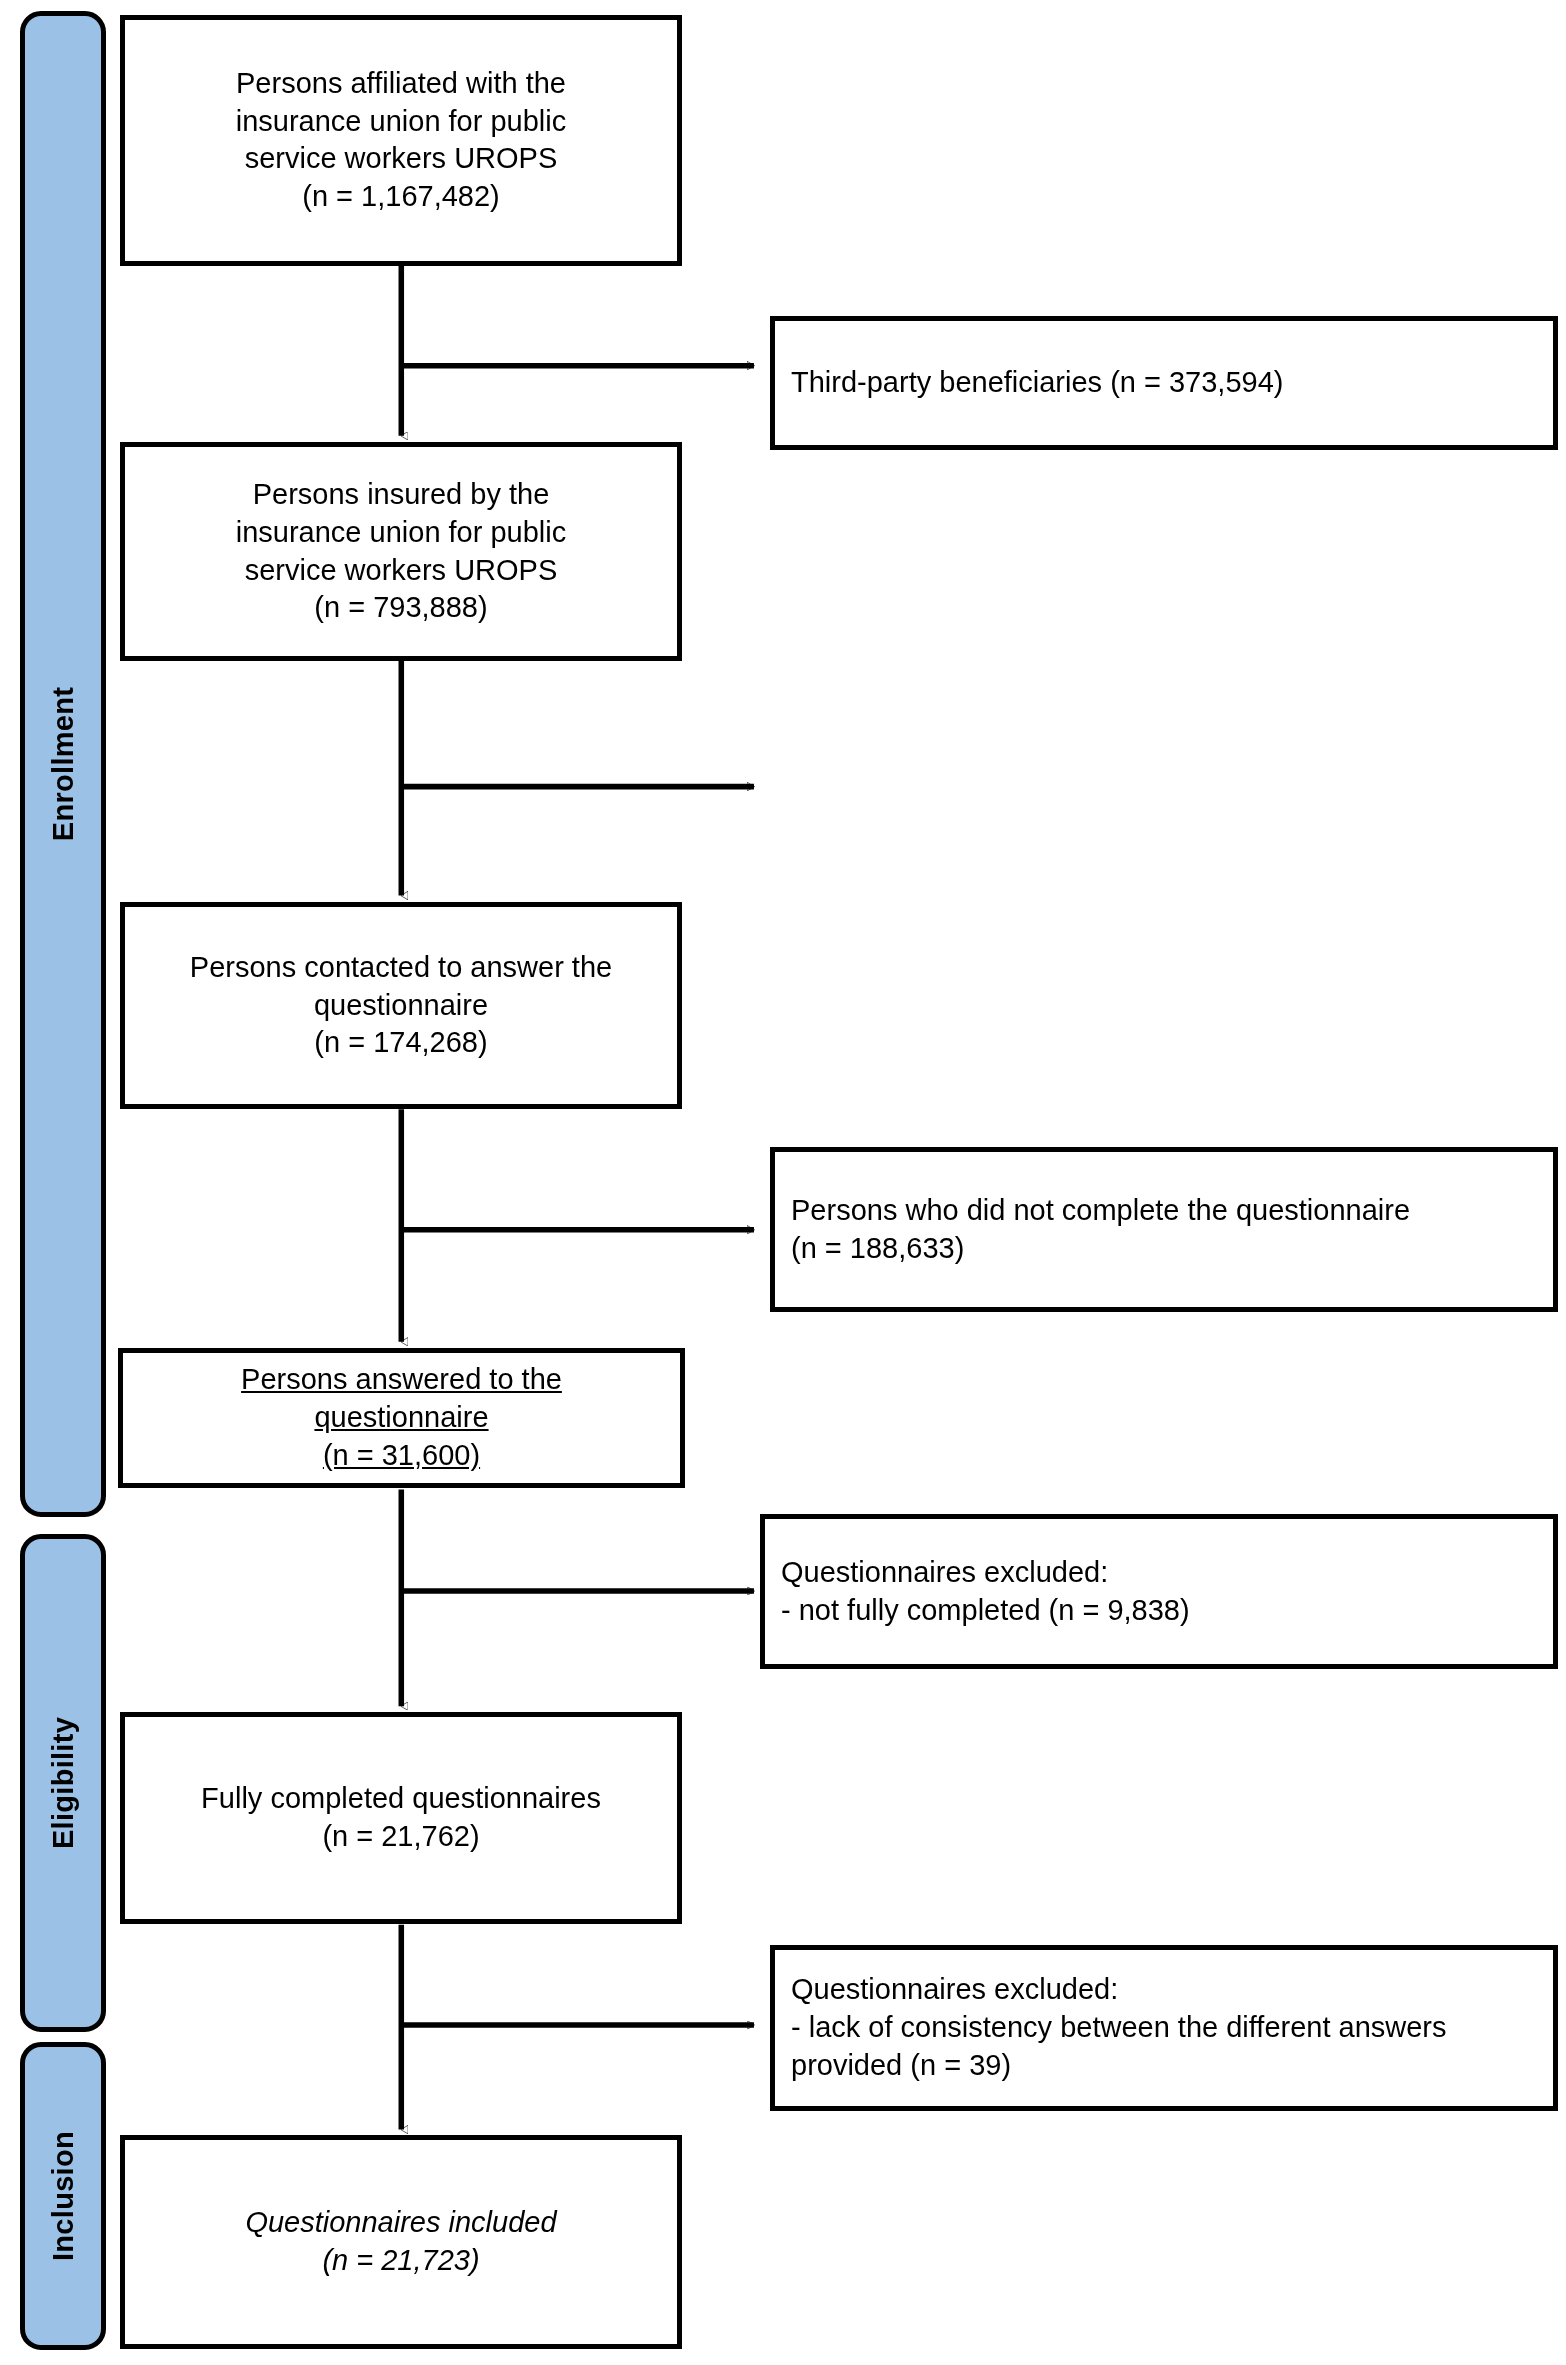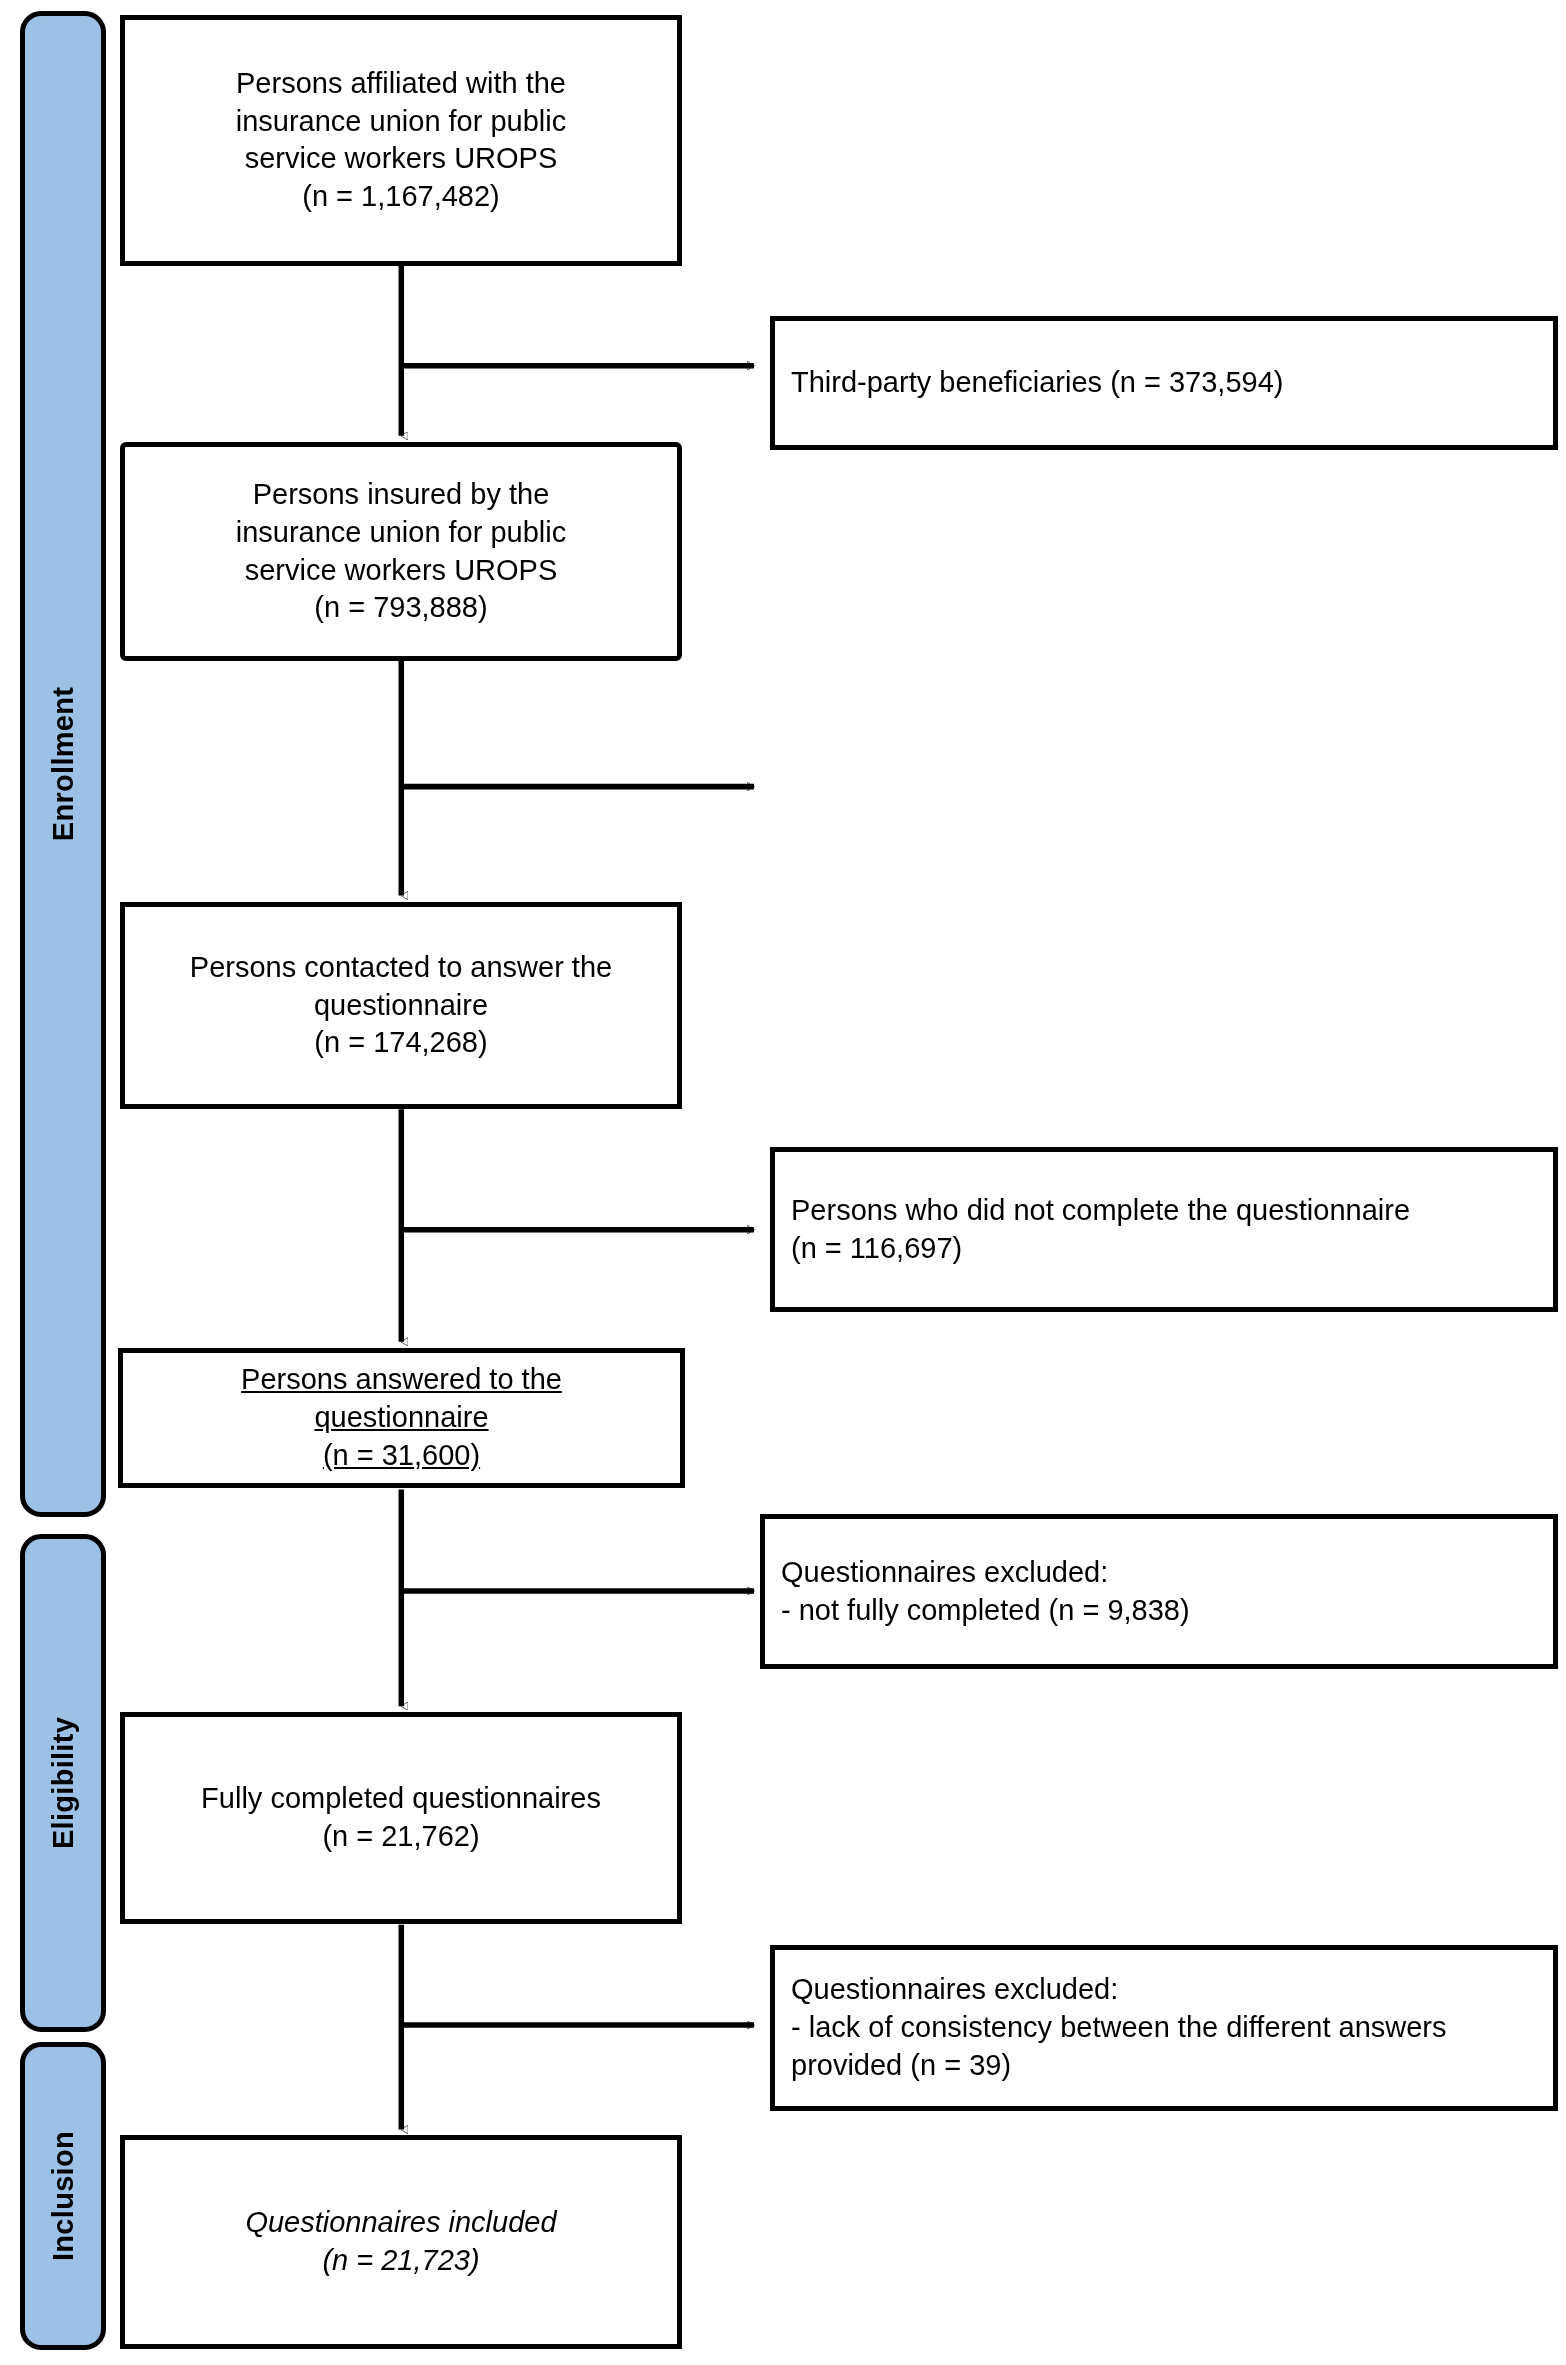--- a/index.html
+++ b/index.html
@@ -124,21 +124,21 @@
     <span class="stage-label">Inclusion</span>
   </div>
 
   <div class="node center" style="left:120px; top:14.8px; width:562px; height:251px;">
     <span class="txt">Persons affiliated with the
 insurance union for public
 service workers UROPS
 (n = 1,167,482)</span>
   </div>
 
-  <div class="node center" style="left:120px; top:442px; width:562px; height:219px;border-radius:6px;">
+  <div class="node center" style="left:120px; top:442px; width:562px; height:219px;">
     <span class="txt">Persons insured by the
 insurance union for public
 service workers UROPS
 (n = 793,888)</span>
   </div>
 
   <div class="node center" style="left:120px; top:902px; width:562px; height:207px;">
     <span class="txt">Persons contacted to answer the
 questionnaire
 (n = 174,268)</span>
@@ -160,21 +160,21 @@
 (n = 21,723)</span>
   </div>
 
   <div class="node left" style="left:770px; top:298px; width:788px; height:134px;margin-top:18px;">
     <span class="txt">Third-party beneficiaries (n = 373,594)</span>
   </div>
 
 
   <div class="node left" style="left:770px; top:1147px; width:788px; height:165px;">
     <span class="txt">Persons who did not complete the questionnaire
-(n = 116,697)</span>
+(n = 188,633)</span>
   </div>
 
   <div class="node left" style="left:760px; top:1514px; width:798px; height:155px;">
     <span class="txt">Questionnaires excluded:
    - not fully completed (n = 9,838)</span>
   </div>
 
   <div class="node left" style="left:770px; top:1945px; width:788px; height:166px;">
     <span class="txt">Questionnaires excluded:
    - lack of consistency between the different answers

